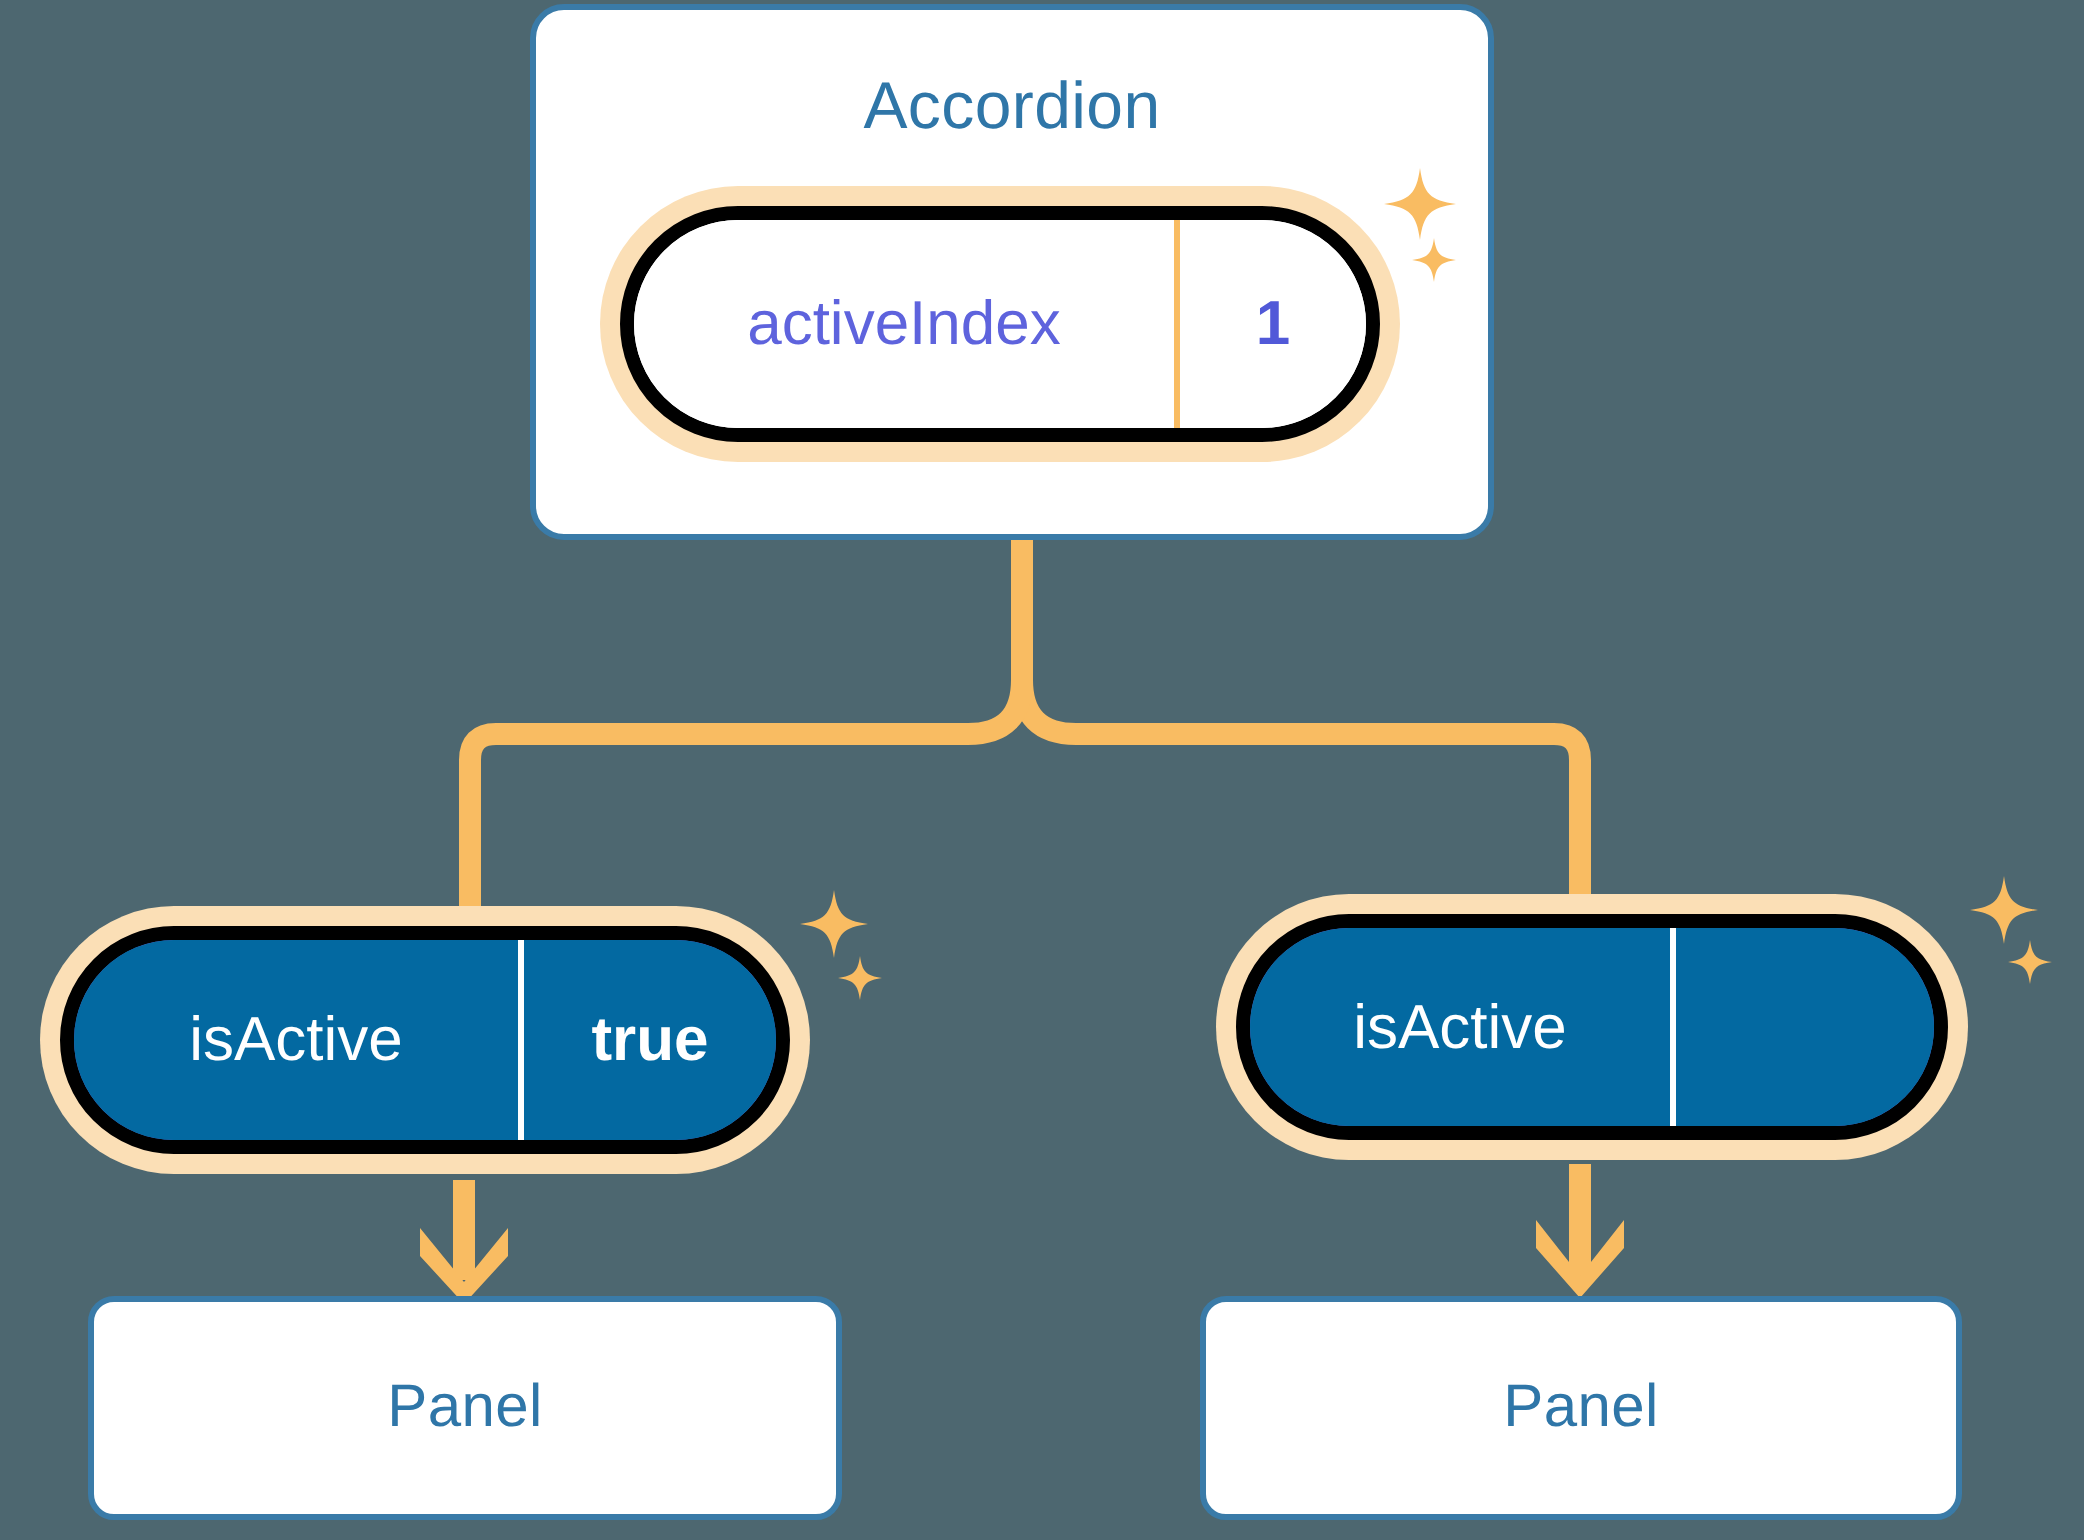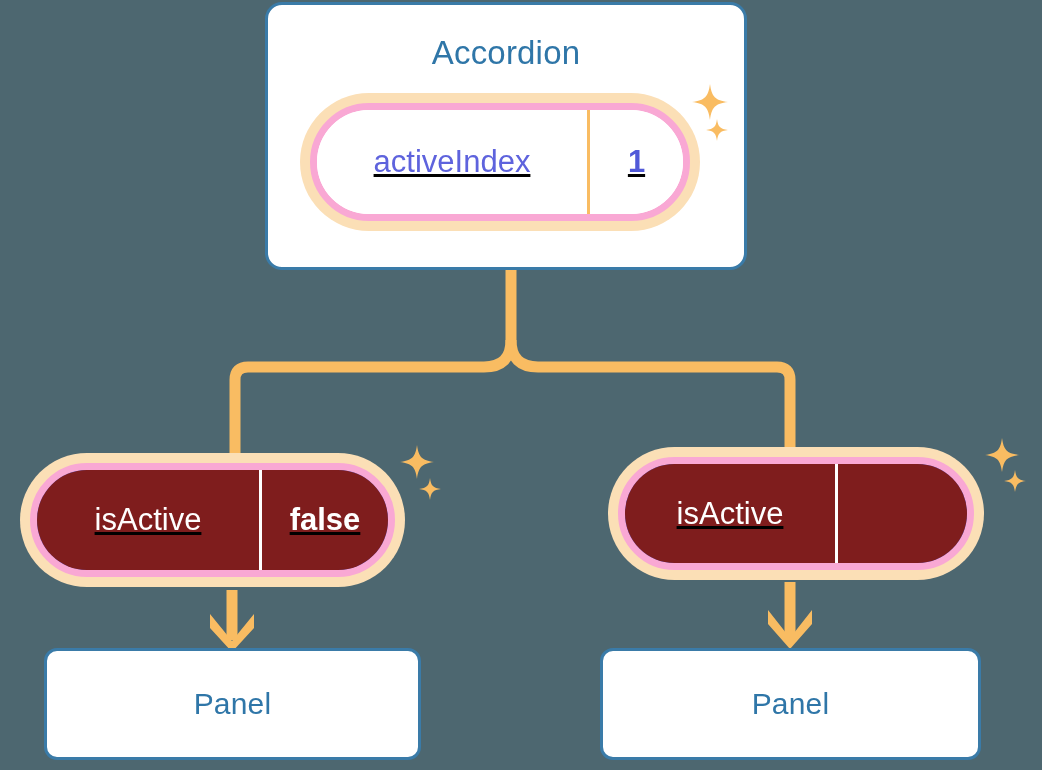--- a/index.html
+++ b/index.html
@@ -83,23 +83,22 @@
   .pill {
     position: absolute;
     box-sizing: border-box;
     border-radius: 999px;
     display: flex;
     align-items: stretch;
     z-index: 4;
   }
   
   .pill.ring {
-    border: 7px solid #f9a8d4;
+    border: 7px solid #000000;
     box-shadow: 0 0 0 10px #fbdfb6;
-    text-decoration: underline;
   }
 
   .pill-inner {
     flex: 1;
     display: flex;
     align-items: stretch;
     border-radius: 999px;
     overflow: hidden;
   }
   .pill-key, .pill-val {
@@ -126,21 +125,21 @@
   }
   #pill-activeindex .pill-val {
     flex: 1;
     color: #5159d8;
     font-size: 31px;
     font-weight: bold;
   }
 
   
   .pill.purple { background: #6065d6; }
-  .pill.purple .pill-inner { background: #7f1d1d; }
+  .pill.purple .pill-inner { background: #0369a1; }
   .pill.purple .pill-key {
     color: #ffffff;
     font-size: 31px;
     border-right: 3px solid #ffffff;
   }
   .pill.purple .pill-val {
     color: #ffffff;
     font-size: 31px;
     font-weight: bold;
   }
@@ -221,21 +220,21 @@
   </div>
   <div class="sparkle" style="left:706px; top:119px;">
     <svg width="22" height="22" viewBox="0 0 100 100">
       <path d="M50 0 C55 36 64 45 100 50 C64 55 55 64 50 100 C45 64 36 55 0 50 C36 45 45 36 50 0 Z" fill="#f9bc62"></path>
     </svg>
   </div>
 
   <div class="pill ring purple" id="pill-isactive-false">
     <div class="pill-inner">
       <div class="pill-key">isActive</div>
-      <div class="pill-val">false</div>
+      <div class="pill-val">true</div>
     </div>
   </div>
 
   <div class="sparkle" style="left:400px; top:445px;">
     <svg width="34" height="34" viewBox="0 0 100 100">
       <path d="M50 0 C55 36 64 45 100 50 C64 55 55 64 50 100 C45 64 36 55 0 50 C36 45 45 36 50 0 Z" fill="#f9bc62"></path>
     </svg>
   </div>
   <div class="sparkle" style="left:419px; top:478px;">
     <svg width="22" height="22" viewBox="0 0 100 100">

